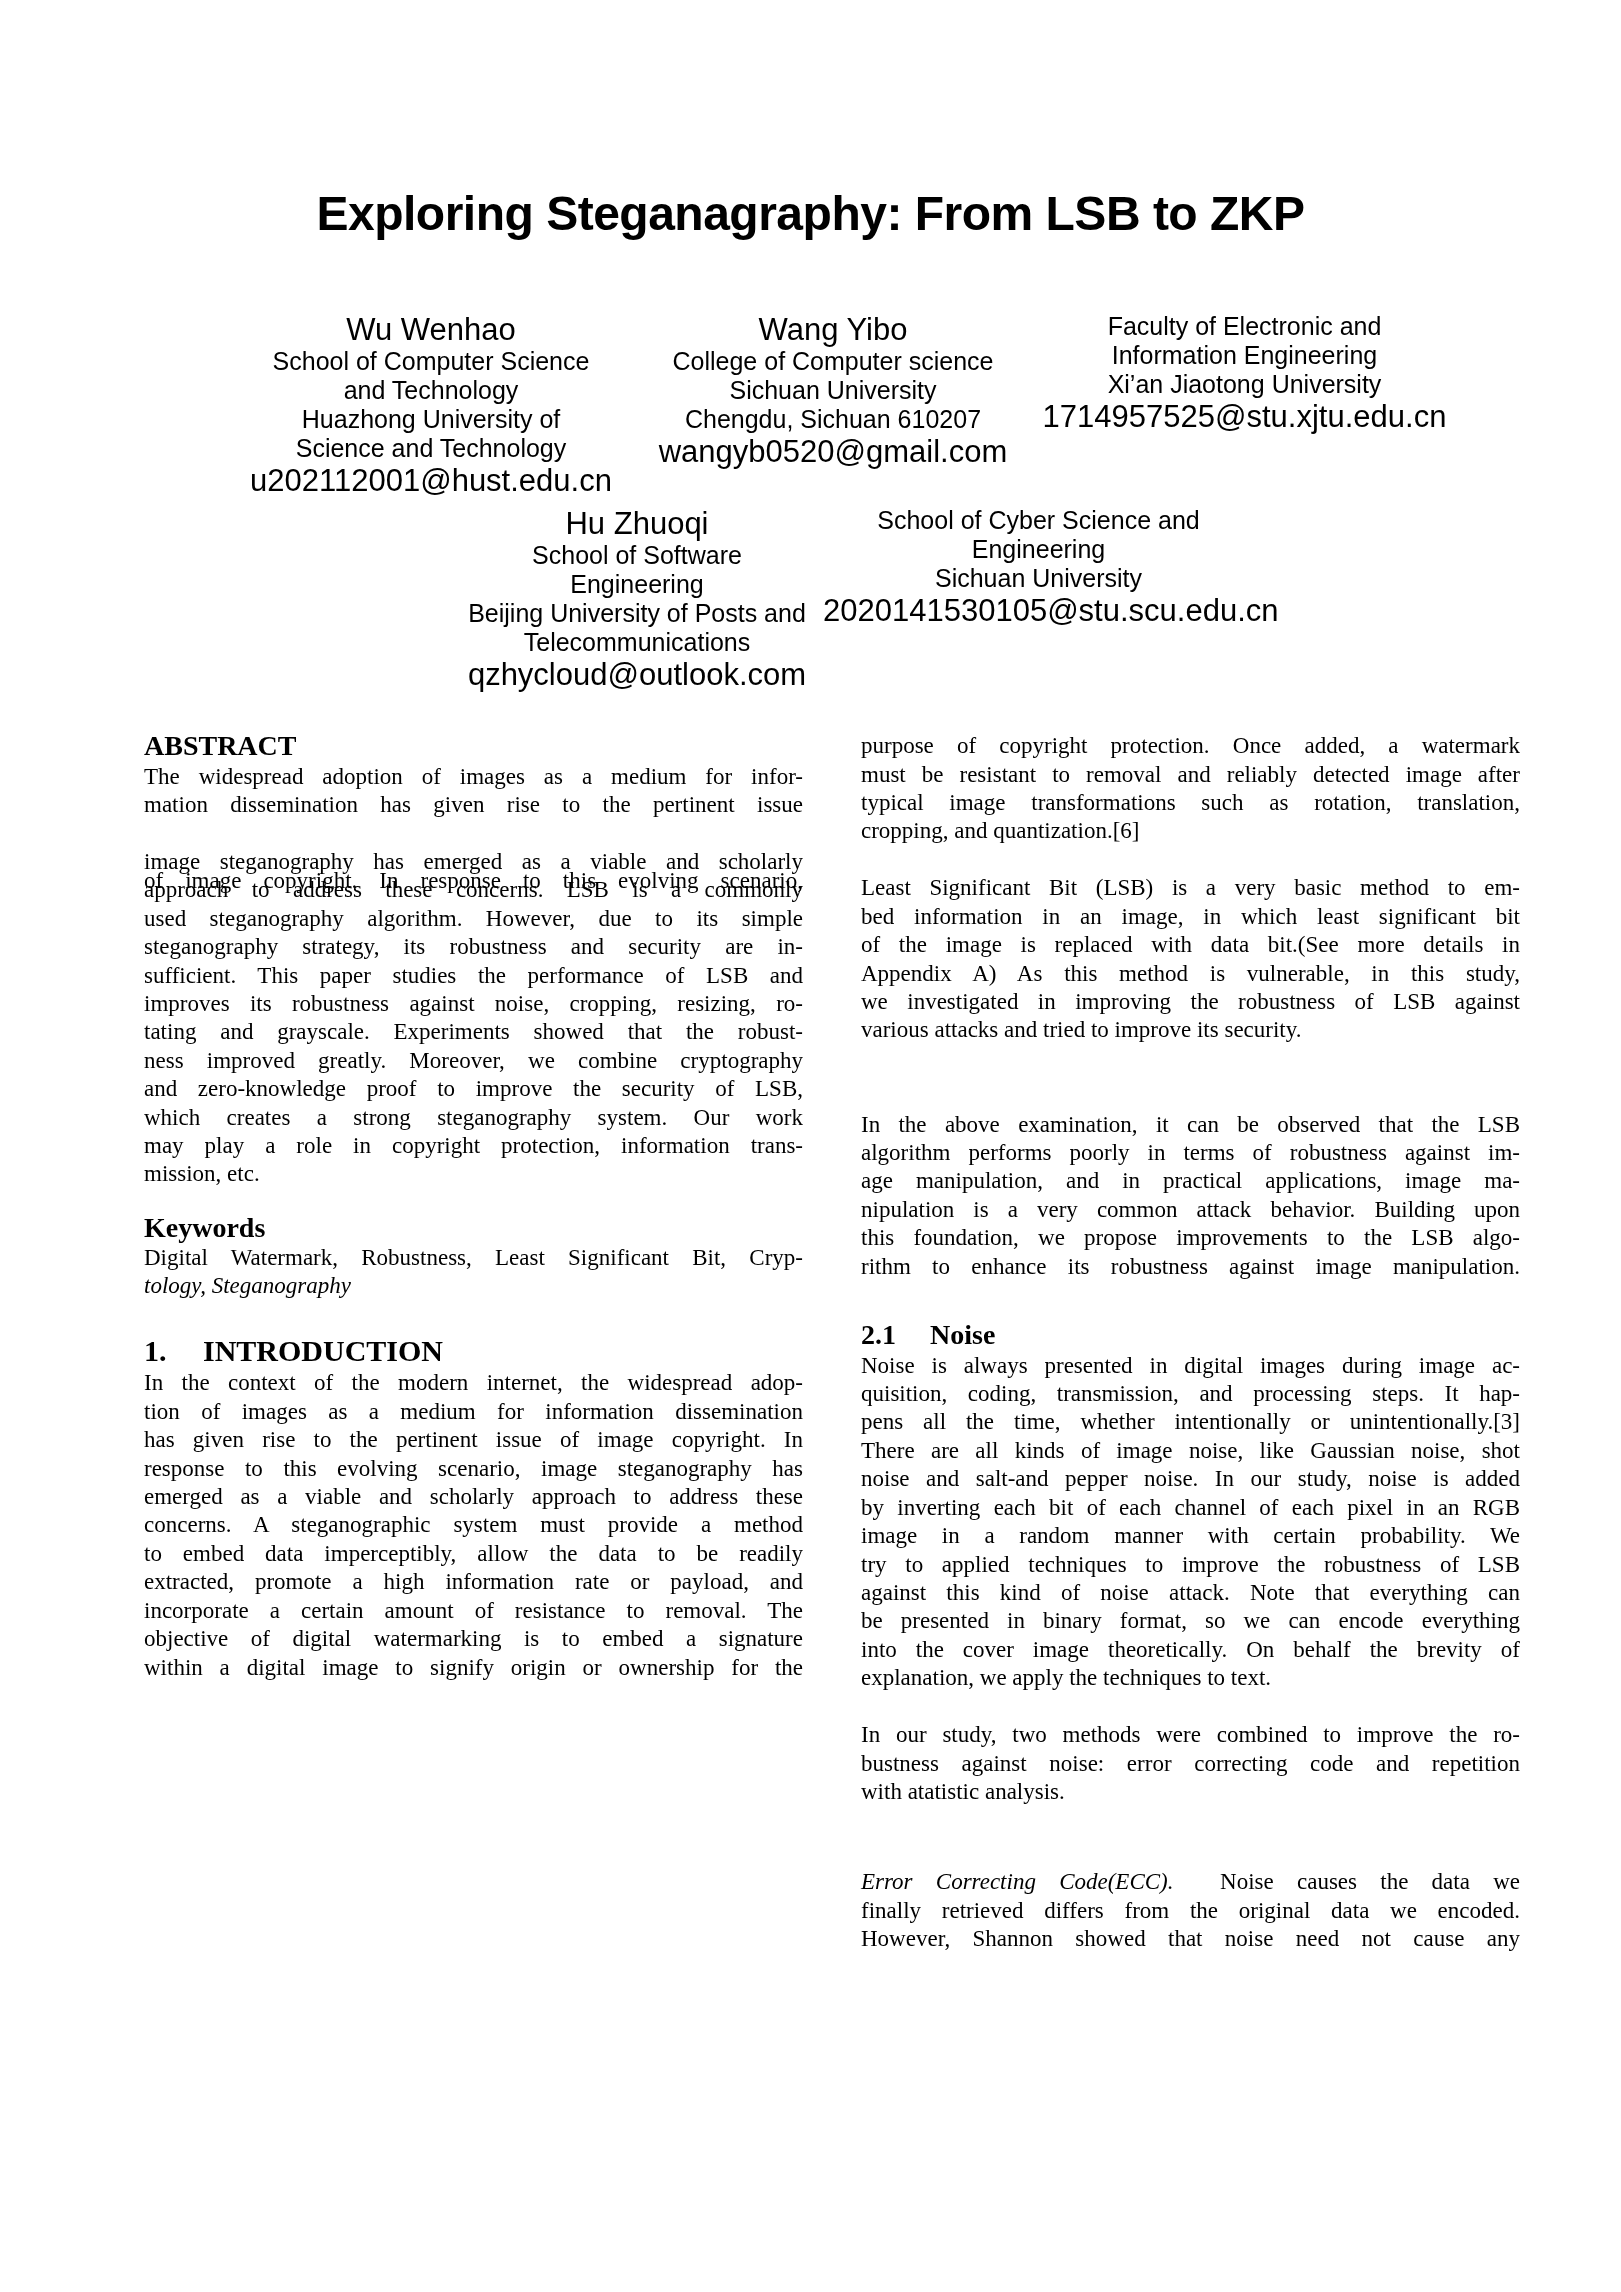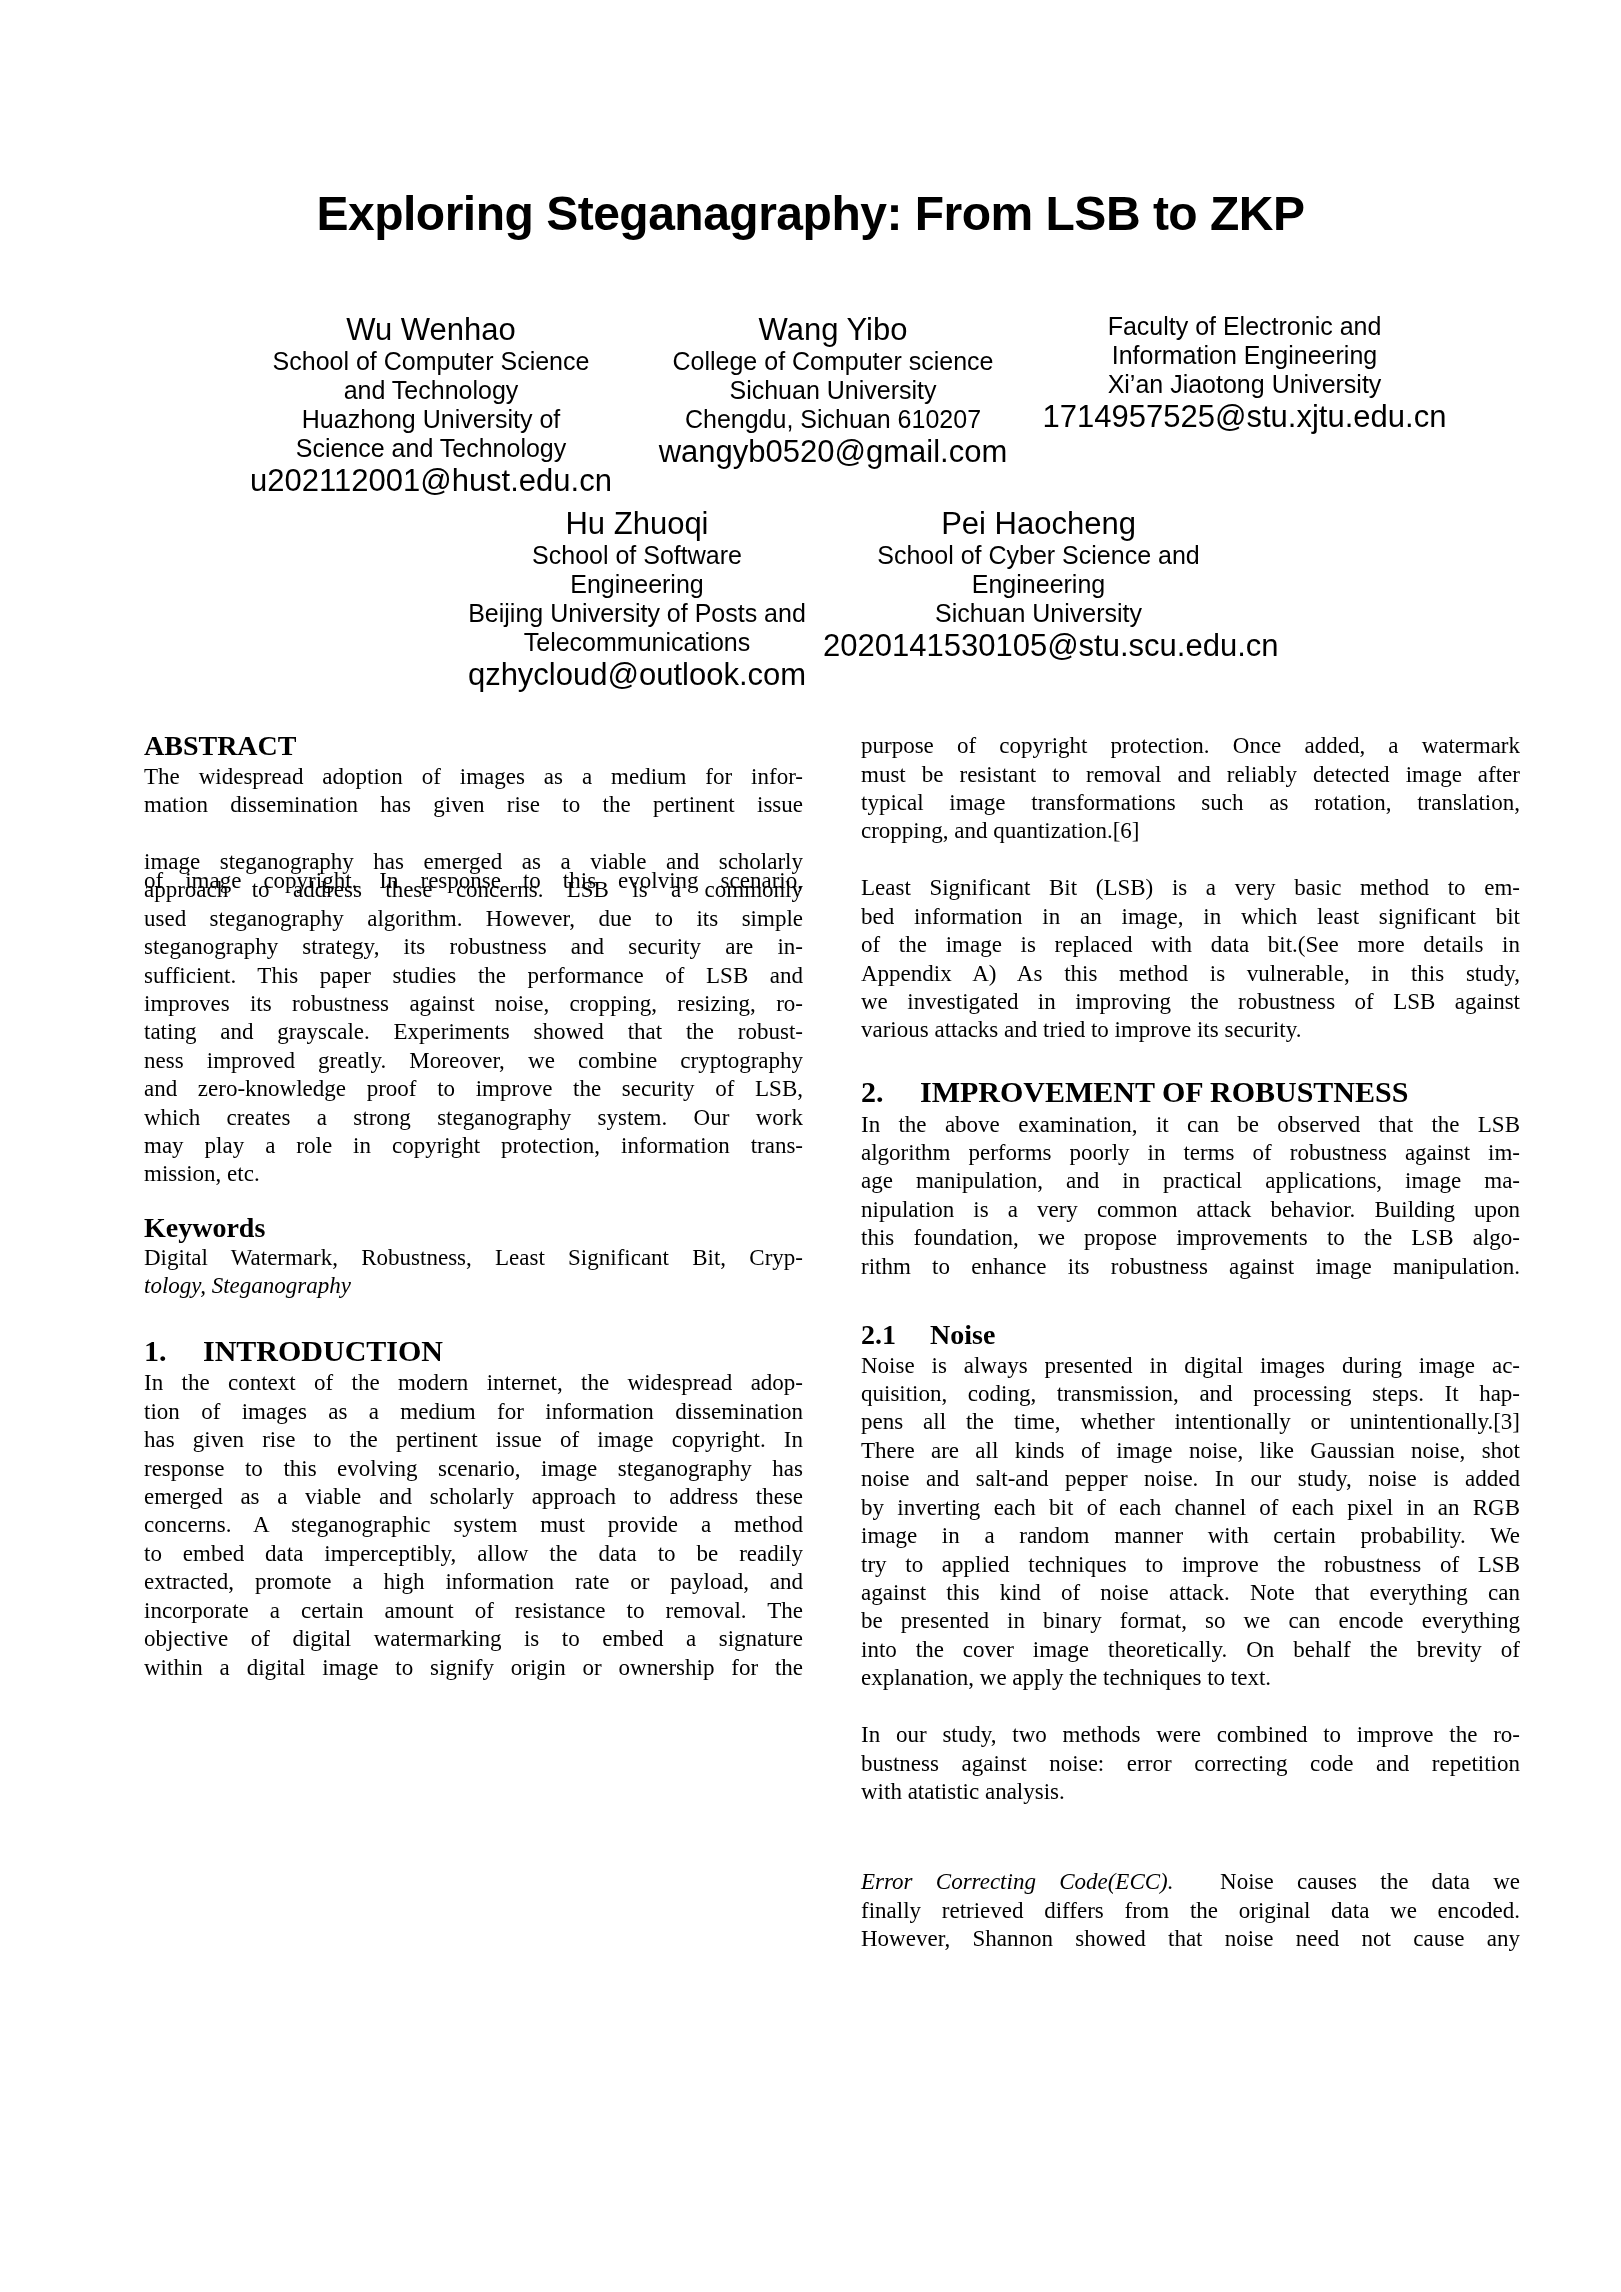--- a/index.html
+++ b/index.html
@@ -71,21 +71,20 @@
 <div class="author" style="left:431px; width:412px; top:506px;">
   <div class="name">Hu Zhuoqi</div>
   <div class="aff">School of Software</div>
   <div class="aff">Engineering</div>
   <div class="aff">Beijing University of Posts and</div>
   <div class="aff">Telecommunications</div>
   <div class="email">qzhycloud@outlook.com</div>
 </div>
 
 <div class="author" style="left:823px; width:431px; top:506px;">
-  <div class="name">Pei Haocheng</div>
   <div class="aff">School of Cyber Science and</div>
   <div class="aff">Engineering</div>
   <div class="aff">Sichuan University</div>
   <div class="email">2020141530105@stu.scu.edu.cn</div>
 </div>
 
 <div class="col col-left" style="top:0; height:2293px;">
 
   <div class="h2" style="top:730px;">ABSTRACT</div>
   <div>
@@ -140,23 +139,20 @@
 
   <div>
     <div class="line" style="top:874px;">Least Significant Bit (LSB) is a very basic method to em-</div>
     <div class="line" style="top:903px;">bed information in an image, in which least significant bit</div>
     <div class="line" style="top:931px;">of the image is replaced with data bit.(See more details in</div>
     <div class="line" style="top:960px;">Appendix A) As this method is vulnerable, in this study,</div>
     <div class="line" style="top:988px;">we investigated in improving the robustness of LSB against</div>
     <div class="line last" style="top:1016px;">various attacks and tried to improve its security.</div>
   </div>
 
-  <div class="h1" style="top:1075px;">
-    <span class="num">2.</span><span>IMPROVEMENT OF ROBUSTNESS</span>
-  </div>
   <div>
     <div class="line" style="top:1111px;">In the above examination, it can be observed that the LSB</div>
     <div class="line" style="top:1139px;">algorithm performs poorly in terms of robustness against im-</div>
     <div class="line" style="top:1167px;">age manipulation, and in practical applications, image ma-</div>
     <div class="line" style="top:1196px;">nipulation is a very common attack behavior.  Building upon</div>
     <div class="line" style="top:1224px;">this foundation, we propose improvements to the LSB algo-</div>
     <div class="line" style="top:1253px;">rithm to enhance its robustness against image manipulation.</div>
   </div>
 
   <div class="h2" style="top:1319px;">

